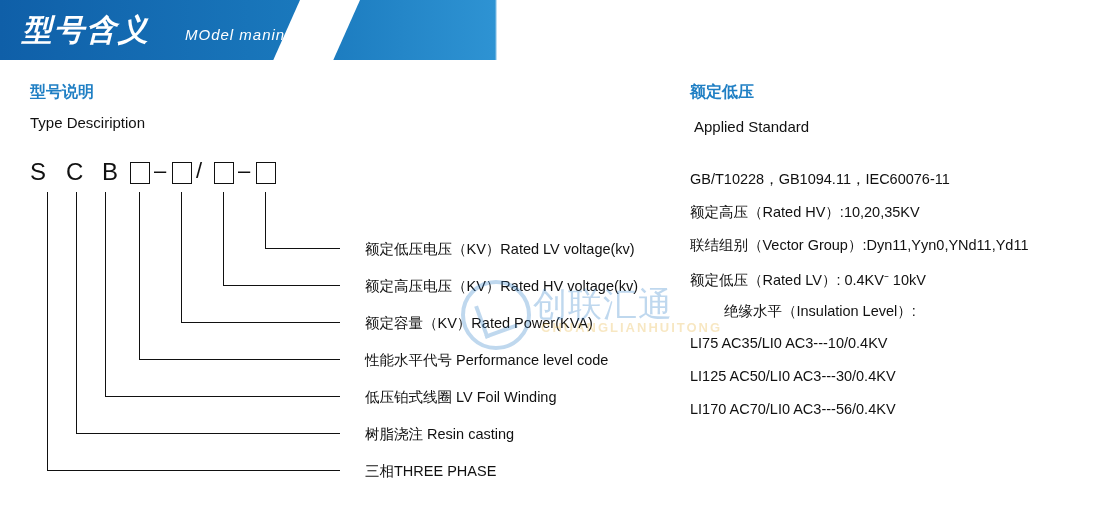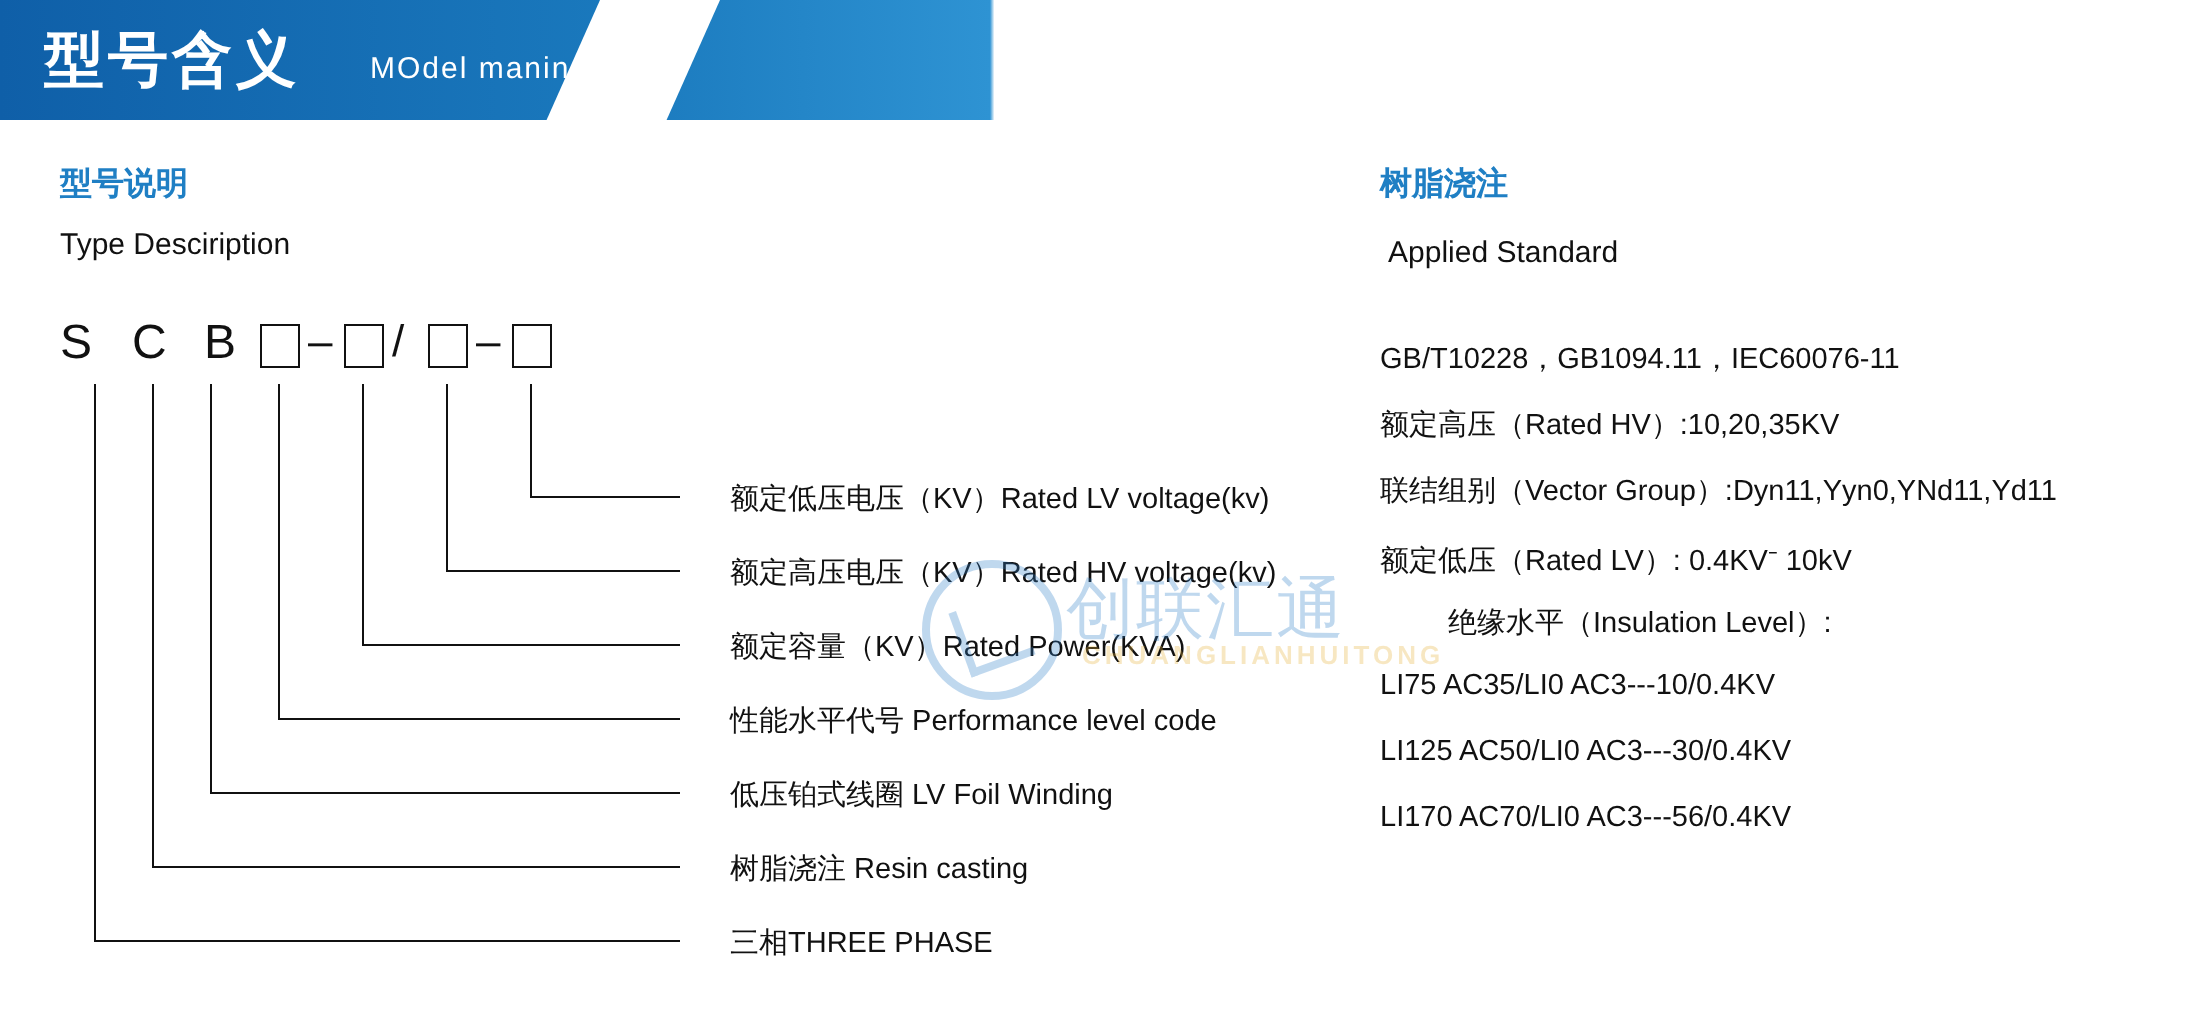--- a/index.html
+++ b/index.html
@@ -8,20 +8,21 @@
     background:#ffffff;
     font-family:"Liberation Sans", sans-serif;
     position:relative;
     overflow:hidden;
   }
   
   .banner{
     position:absolute;left:0;top:0;width:1036px;height:60px;
     background:#3b82f6;
     overflow:hidden;
+    font-style:italic;
   }
   .banner-grad{
     position:absolute;left:0;top:0;width:1100px;height:60px;
     background:linear-gradient(90deg,#0f5fa8 0%,#1a79bd 28%,#2e93d3 45%,#ffffff 45.2%,#ffffff 100%);
   }
   .banner-wedge{
     position:absolute;left:300px;top:0;width:60px;height:60px;
     background:#ffffff;
     transform:skewX(-24deg);
     transform-origin:top left;
@@ -104,21 +105,21 @@
 <div class="banner">
   <div class="banner-grad"></div>
   <div class="banner-wedge"></div>
   <div class="banner-cn">型号含义</div>
   <div class="banner-en">MOdel maning</div>
 </div>
 
 <div class="sec-title-cn" id="title-left-cn">型号说明</div>
 <div class="sec-title-en" id="title-left-en">Type Desciription</div>
 
-<div class="sec-title-cn" id="title-right-cn">树脂浇注</div>
+<div class="sec-title-cn" id="title-right-cn">额定低压</div>
 <div class="sec-title-en" id="title-right-en">Applied Standard</div>
 
 <div class="code-row">
   <span class="code-char" style="left:0px;">S</span>
   <span class="code-char" style="left:36px;">C</span>
   <span class="code-char" style="left:72px;">B</span>
   <span class="code-box" style="left:100px;"></span>
   <span class="code-sym" style="left:124px;">–</span>
   <span class="code-box" style="left:142px;"></span>
   <span class="code-sym" style="left:166px;">/</span>

